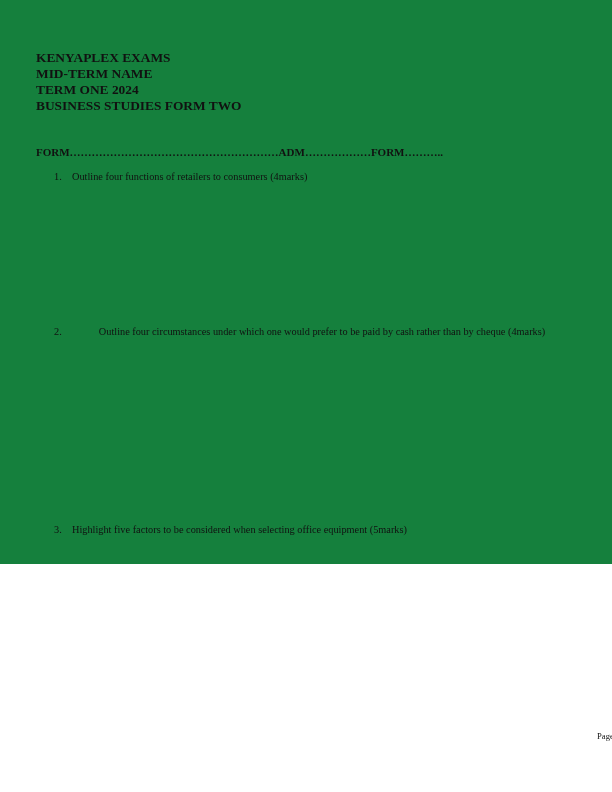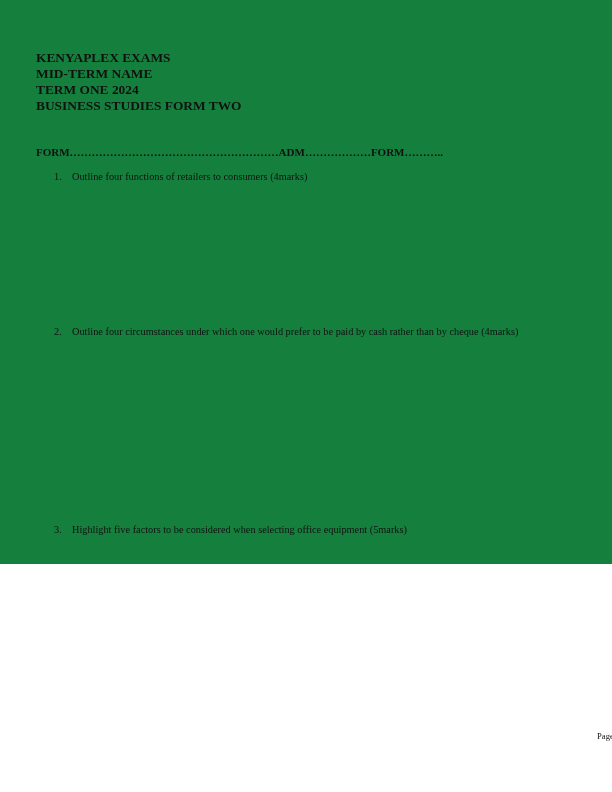--- a/index.html
+++ b/index.html
@@ -3,21 +3,21 @@
   <meta charset="utf-8">
   <style>
     html, body { margin: 0; padding: 0; background: #ffffff; }
     body { width: 612px; height: 792px; position: relative; overflow: hidden; }
     .page { position: absolute; left: 0; top: 0; width: 612px; height: 564px; background: #15803d; color: #111111; }
     .header { position: absolute; left: 36px; top: 50px; font-family: "Liberation Serif", serif; font-weight: bold; font-size: 13.4px; line-height: 16px; }
     .header div { white-space: nowrap; }
     .name-line { position: absolute; left: 36px; top: 146px; font-family: "Liberation Serif", serif; font-weight: bold; font-size: 11px; white-space: nowrap; letter-spacing: 0px; }
     .q { position: absolute; font-family: "Liberation Serif", serif; font-size: 10.3px; line-height: 14px; color: #111; }
     .q .num { position: absolute; left: 0; top: 0; }
-    .q .text { position: absolute; left: 18px; top: 0; }
+    .q .text { position: absolute; left: 18px; top: 0; text-align: center; }
     .q1 { left: 54px; top: 170px; width: 520px; }
     .q2 { left: 54px; top: 325px; width: 520px; }
     .q3 { left: 54px; top: 523px; width: 520px; }
     .footer { position: absolute; left: 0; width: 612px; top: 731px; text-align: right; font-family: Liberation Serif, serif; font-size: 8.6px; color: #111; margin-left: 24px; }
     .footer b { font-weight: bold; }
   </style>
 </head>
 <body>
 
 <div class="page">

